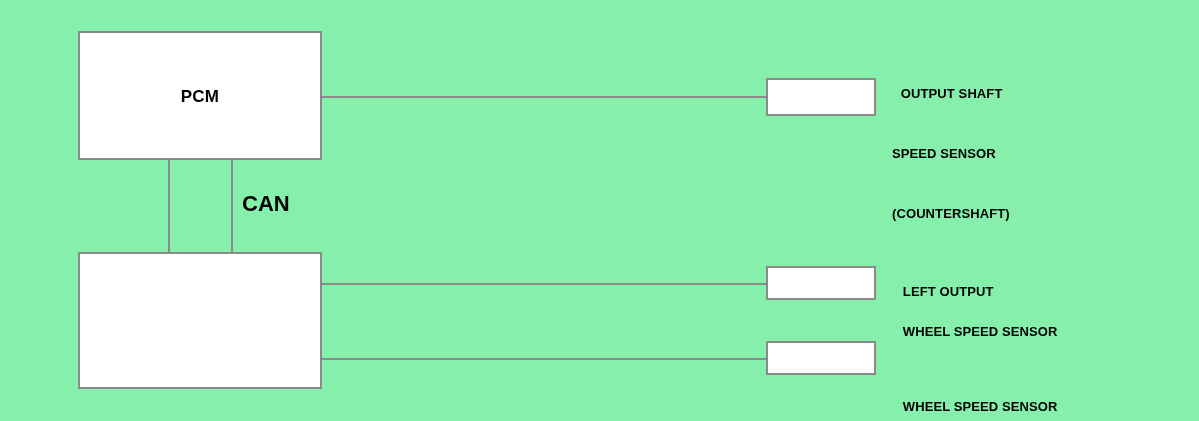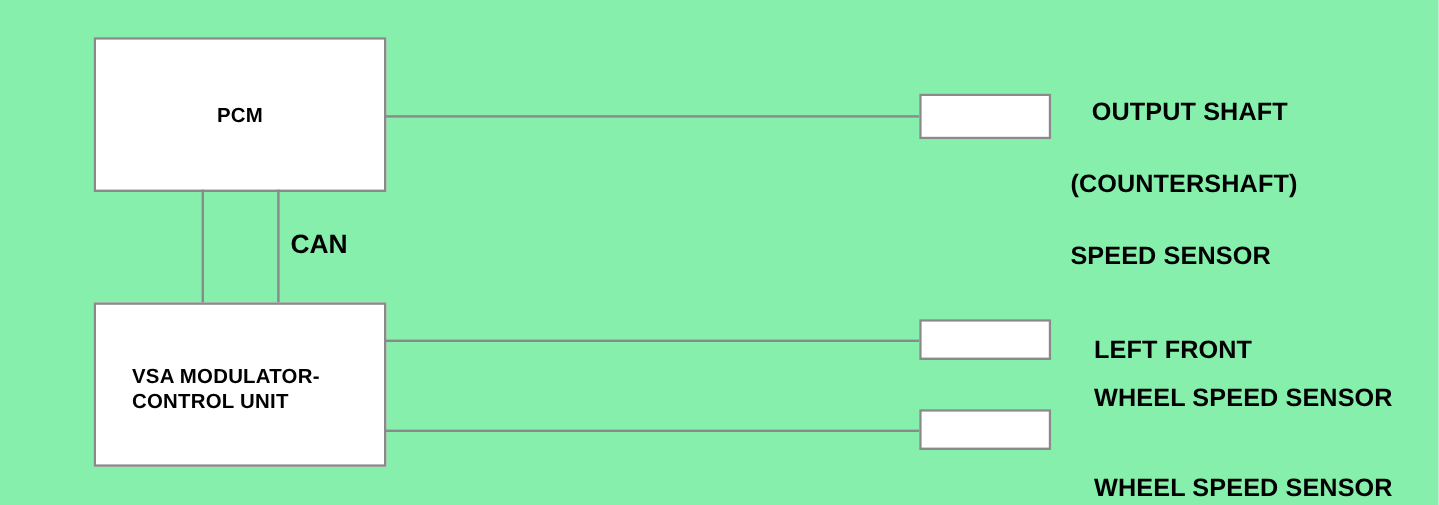--- a/index.html
+++ b/index.html
@@ -72,21 +72,21 @@
   }
   #oss-box   { left: 766px; top: 78px;  height: 38px; }
   #lfwss-box { left: 766px; top: 266px; height: 34px; }
   #rfwss-box { left: 766px; top: 341px; height: 34px; }
 
   
   .sensor-label {
     position: absolute;
     color: #000000;
     font-weight: bold;
-    font-size: 21px;
+    font-size: 13px;
     line-height: 20px;
     white-space: pre;
     letter-spacing: 0.1px;
   }
   #oss-label   { left: 886px; top: 64px; }
   #lfwss-label { left: 888px; top: 262px; }
   #rfwss-label { left: 888px; top: 337px; }
   .indent-1 { padding-left: 6px; display: block; }
 
   
@@ -124,39 +124,37 @@
 <div id="canvas">
 
   <div class="box" id="pcm-box"></div>
   <div class="box-label" id="pcm-label">PCM</div>
 
   <div class="vline" id="can-line-left"></div>
   <div class="vline" id="can-line-right"></div>
   <div id="can-label">CAN</div>
 
   <div class="box" id="vsa-box"></div>
-  <div class="box-label" id="vsa-label">VSA MODULATOR-
-CONTROL UNIT</div>
 
   <div class="hline" id="wire-pcm-oss"></div>
 
   <div class="hline" id="wire-vsa-lfwss"></div>
 
   <div class="hline" id="wire-vsa-rfwss"></div>
 
   <div class="sensor-box" id="oss-box"></div>
   <div class="sensor-label" id="oss-label">
     <span>OUTPUT SHAFT</span><br>
+    <span class="indent-1">SPEED SENSOR</span>
     <span class="indent-1">(COUNTERSHAFT)</span>
-    <span class="indent-1">SPEED SENSOR</span>
   </div>
 
   <div class="sensor-box" id="lfwss-box"></div>
   <div class="sensor-label" id="lfwss-label">
-    <span>LEFT FRONT</span><br>
+    <span>LEFT OUTPUT</span><br>
     <span>WHEEL SPEED SENSOR</span>
   </div>
 
   <div class="sensor-box" id="rfwss-box"></div>
   <div class="sensor-label" id="rfwss-label">
     <br>
     <span>WHEEL SPEED SENSOR</span>
   </div>
 
 </div>

